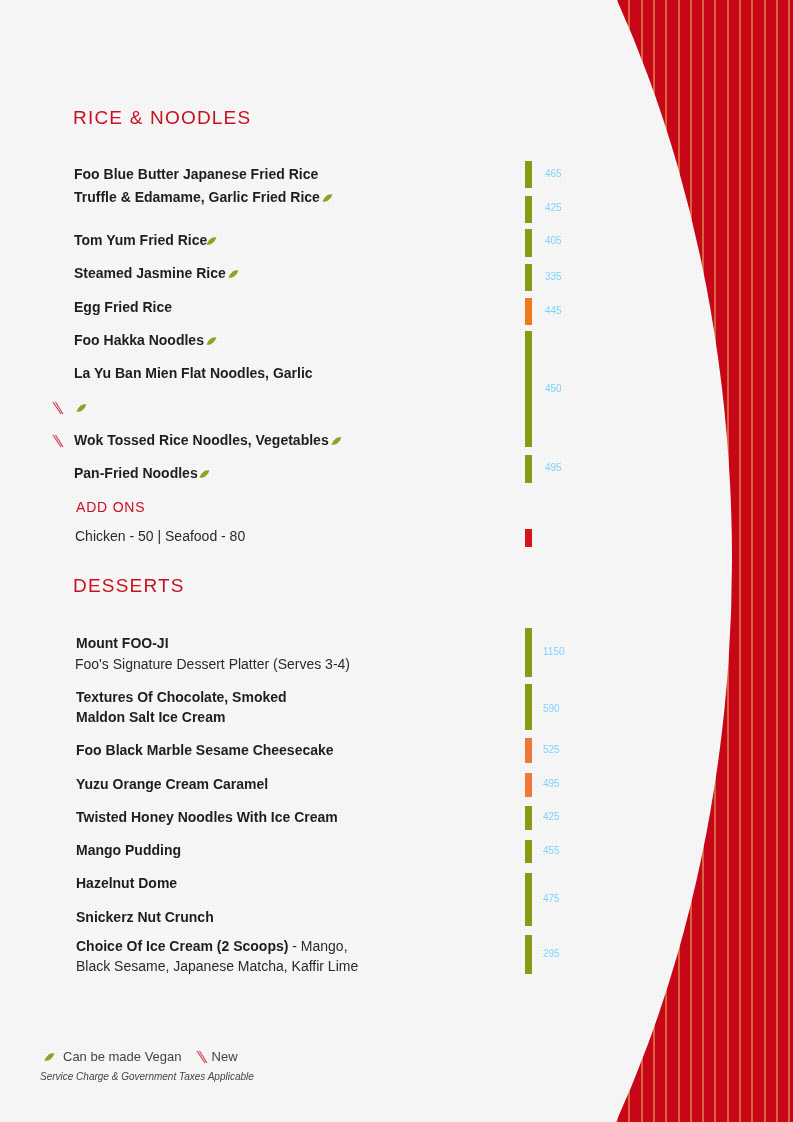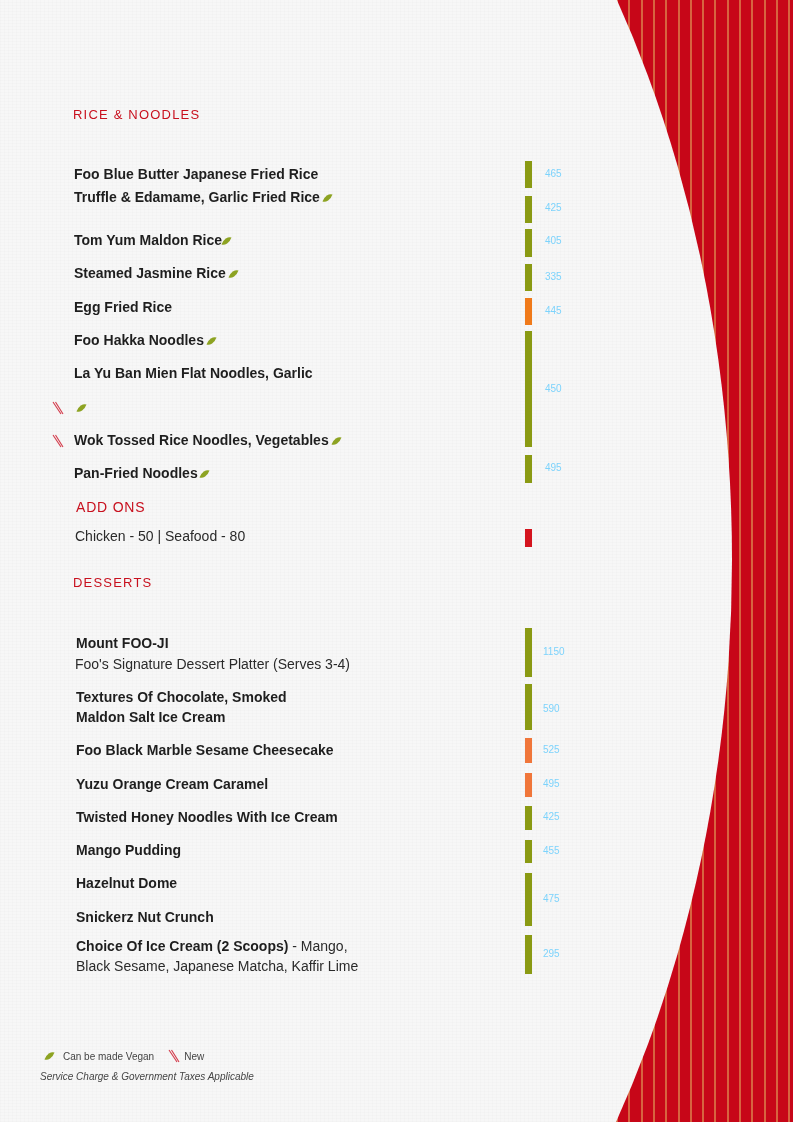--- a/index.html
+++ b/index.html
@@ -22,21 +22,21 @@
     width: 1432px; height: 2060px;
     border-radius: 50%;
     background-color: #f7f7f7;
     background-image:
       repeating-linear-gradient(0deg, rgba(0,0,0,0.012) 0 1px, transparent 1px 3px),
       repeating-linear-gradient(90deg, rgba(0,0,0,0.012) 0 1px, transparent 1px 4px);
   }
   .content { position: absolute; inset: 0; }
   .section-title {
     position: absolute; left: 73px;
-    color: #c8101e; font-size: 13px; letter-spacing: 1.2px;
+    color: #c8101e; font-size: 19px; letter-spacing: 1.2px;
     font-family: "Liberation Sans", sans-serif; font-weight: normal;
   }
   .item {
     position: absolute; left: 74px;
     font-size: 14px; font-weight: bold; color: #1e1e1e;
     font-family: "Liberation Sans", sans-serif;
     white-space: nowrap; line-height: 20px;
   }
   .item.dessert { left: 76px; }
   .sub {
@@ -62,21 +62,21 @@
     color: #c8101e; font-size: 14px; letter-spacing: 0.8px;
     font-family: "Liberation Sans", sans-serif;
   }
   .addons-text {
     position: absolute; left: 75px; top: 528px;
     font-size: 14px; color: #2a2a2a;
     font-family: "Liberation Sans", sans-serif;
   }
   .legend {
     position: absolute; left: 44px; top: 1049px;
-    font-size: 10px; color: #444;
+    font-size: 13px; color: #444;
     font-family: "Liberation Sans", sans-serif;
     display: flex; align-items: center;
   }
   .legend .leaf { margin: 0 10px 0 2px; }
   .legend .chop-inline { display: inline-block; width: 12px; height: 14px; margin: 0 4px 0 14px; }
   .footnote {
     position: absolute; left: 40px; top: 1071px;
     font-size: 10px; color: #444; font-style: italic;
     font-family: "Liberation Sans", sans-serif;
   }
@@ -86,21 +86,21 @@
 
 <div class="bg-red"></div>
 <div class="bg-white"></div>
 
 <div class="content">
 
   <div class="section-title" style="top:107px;">RICE &amp; NOODLES</div>
 
   <div class="item" style="top:164px;"><span>Foo Blue Butter Japanese Fried Rice</span></div>
   <div class="item" style="top:187px;"><span>Truffle &amp; Edamame, Garlic Fried Rice</span><span class="leaf"></span></div>
-  <div class="item" style="top:230px;"><span>Tom Yum Maldon Rice</span><span class="leaf" style="margin-left:1px"></span></div>
+  <div class="item" style="top:230px;"><span>Tom Yum Fried Rice</span><span class="leaf" style="margin-left:1px"></span></div>
   <div class="item" style="top:263px;"><span>Steamed Jasmine Rice</span><span class="leaf"></span></div>
   <div class="item" style="top:297px;"><span>Egg Fried Rice</span></div>
   <div class="item" style="top:330px;"><span>Foo Hakka Noodles</span><span class="leaf"></span></div>
   <div class="item" style="top:363px;text-align:center;"><span>La Yu Ban Mien Flat Noodles, Garlic</span></div>
 
   <svg class="chop" style="top:401px;" viewBox="0 0 12 14">
     <line x1="1" y1="1" x2="9" y2="13" stroke="#d33a4a" stroke-width="1.1"></line>
     <line x1="3.5" y1="1" x2="11" y2="13" stroke="#d33a4a" stroke-width="1.1"></line>
   </svg>
   <div class="item" style="top:397px;"><span class="leaf"></span></div>

